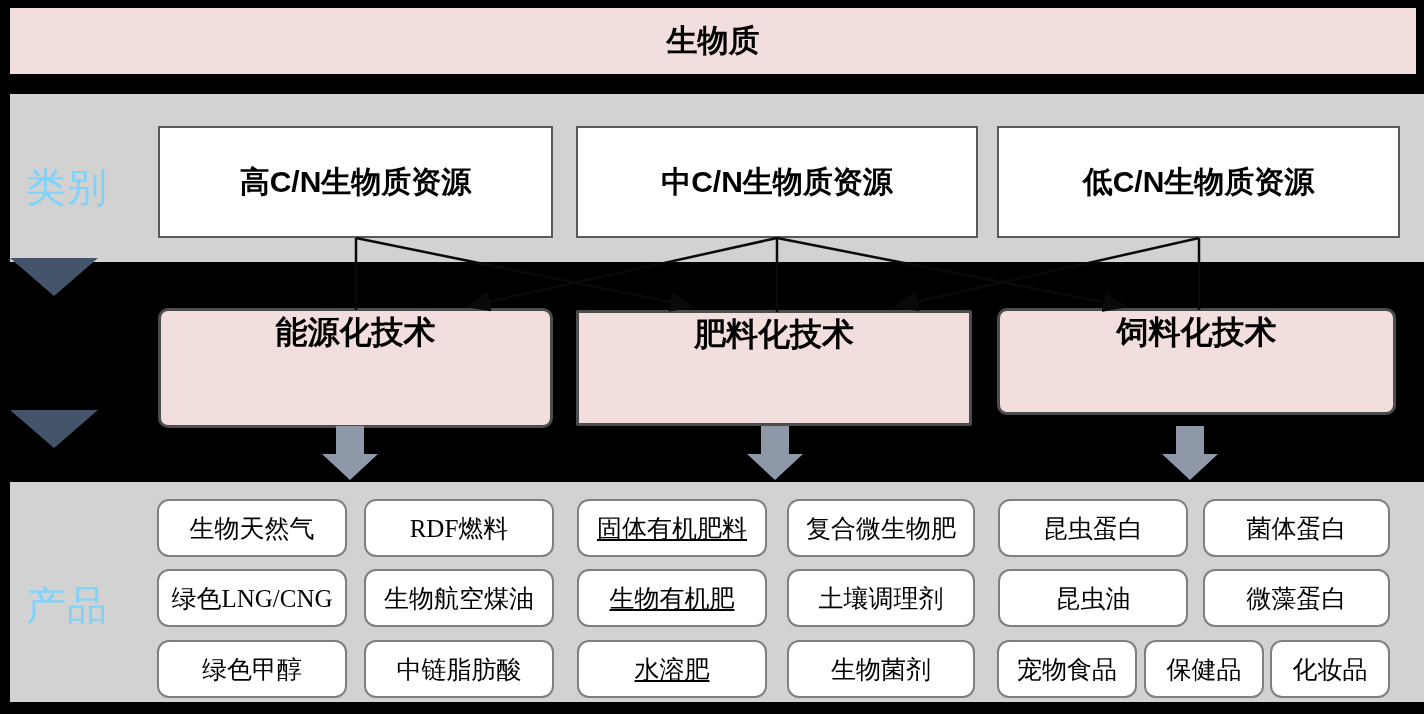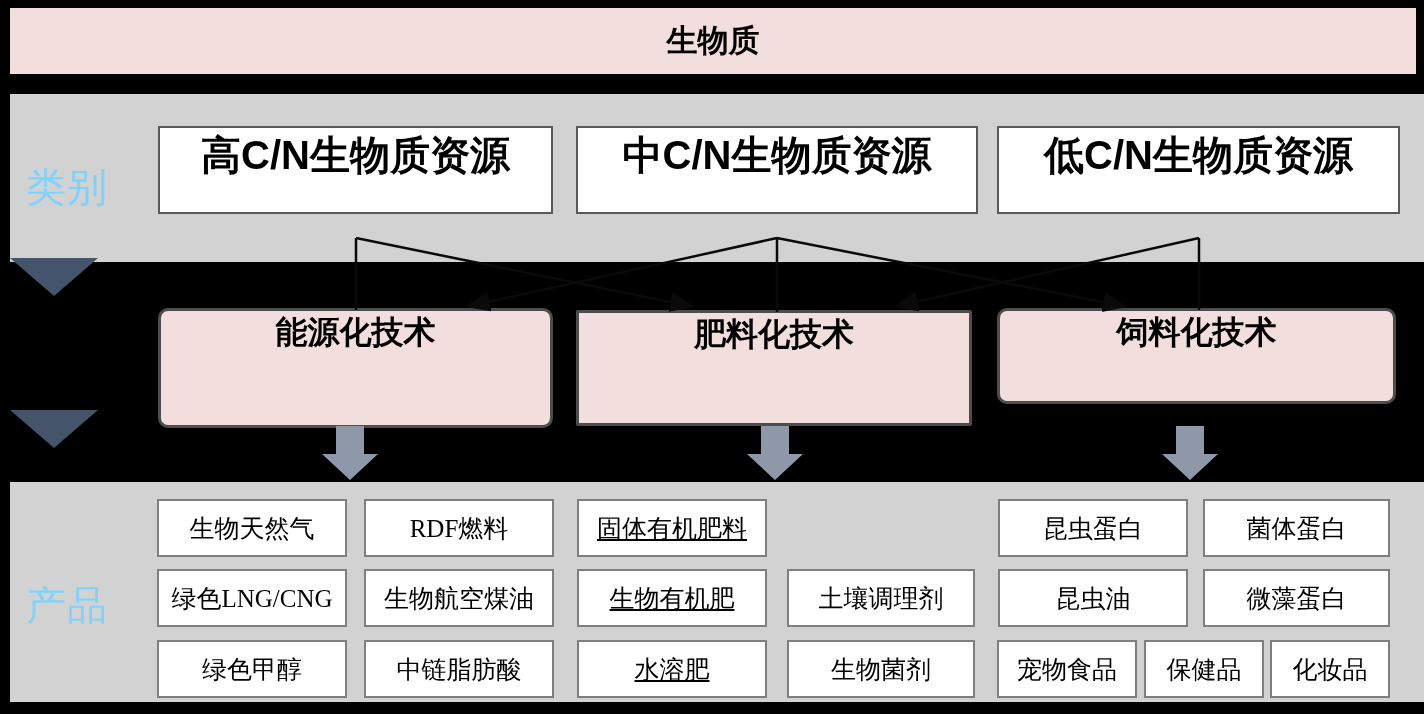--- a/index.html
+++ b/index.html
@@ -18,53 +18,53 @@
   .band{position:absolute;left:10px;width:1414px;background:#D2D2D2;}
   .band-category{top:94px;height:168px;}
   .band-product{top:482px;height:220px;}
   .row-label{
     position:absolute;font-size:40px;color:#7dd3fc;letter-spacing:1px;font-family:Liberation Mono, monospace;
   }
   .row-label.category{left:26px;top:160px;}
   .row-label.product{left:26px;top:578px;}
   
   .cat-box{
-    position:absolute;top:126px;height:88px;background:#fff;border:2px solid #595959;
-    display:flex;justify-content:center;
-    font-size:40px;font-weight:bold;box-sizing:border-box;
+    position:absolute;top:126px;height:112px;background:#fff;border:2px solid #595959;
+    display:flex;align-items:center;justify-content:center;
+    font-size:30px;font-weight:bold;box-sizing:border-box;
   }
   .cat-1{left:158px;width:395px;}
   .cat-2{left:576px;width:402px;}
   .cat-3{left:997px;width:403px;}
   
   .tech-box{
     position:absolute;background:#F2DEDC;border:3px solid #4d4d4d;
     display:flex;justify-content:center;
     font-size:32px;font-weight:bold;box-sizing:border-box;
   }
   .tech-1{left:158px;top:308px;width:395px;height:120px;border-radius:10px;}
   .tech-2{left:576px;top:310px;width:396px;height:116px;border-radius:2px;}
-  .tech-3{left:997px;top:308px;width:399px;height:96px;border-radius:10px;}
+  .tech-3{left:997px;top:308px;width:399px;height:107px;border-radius:10px;}
   
   .connectors{position:absolute;left:0;top:0;width:1424px;height:714px;pointer-events:none;}
   
   .block-arrow{
     position:absolute;top:426px;width:56px;height:54px;background:#8E98A8;
     clip-path:polygon(25% 0,75% 0,75% 52%,100% 52%,50% 100%,0 52%,25% 52%);
   }
   .ba-1{left:322px;} .ba-2{left:747px;} .ba-3{left:1162px;}
   
   .flow-triangle{
     position:absolute;left:10px;width:88px;height:38px;background:#44546A;
     clip-path:polygon(0 0,100% 0,50% 100%);
   }
   .ft-1{top:258px;} .ft-2{top:410px;}
   
   .prod-box{
-    position:absolute;background:#fff;border:2px solid #7f7f7f;border-radius:0;
+    position:absolute;background:#fff;border:2px solid #7f7f7f;border-radius:12px;
     display:flex;align-items:center;justify-content:center;
     font-family:"Liberation Serif",serif;font-size:25px;box-sizing:border-box;height:58px;
   }
   .r1{top:499px;} .r2{top:569px;} .r3{top:640px;}
   .c1{left:157px;width:190px;} .c2{left:364px;width:190px;}
   .c3{left:577px;width:190px;text-decoration:underline;} .c4{left:787px;width:188px;}
   .c5{left:998px;width:190px;} .c6{left:1203px;width:187px;}
   .s1{left:997px;width:140px;} .s2{left:1144px;width:120px;} .s3{left:1270px;width:120px;}
 </style>
 </head>
@@ -141,20 +141,23 @@
   <div class="prod-box r3 c1">
       <span>绿色甲醇</span>
     </div>
   <div class="prod-box r3 c2">
       <span>中链脂肪酸</span>
     </div>
 
   <div class="prod-box r1 c3">
       <span>固体有机肥料</span>
     </div>
+  <div class="prod-box r1 c4">
+      <span>复合微生物肥</span>
+    </div>
   <div class="prod-box r2 c3">
       <span>生物有机肥</span>
     </div>
   <div class="prod-box r2 c4">
       <span>土壤调理剂</span>
     </div>
   <div class="prod-box r3 c3">
       <span>水溶肥</span>
     </div>
   <div class="prod-box r3 c4">

